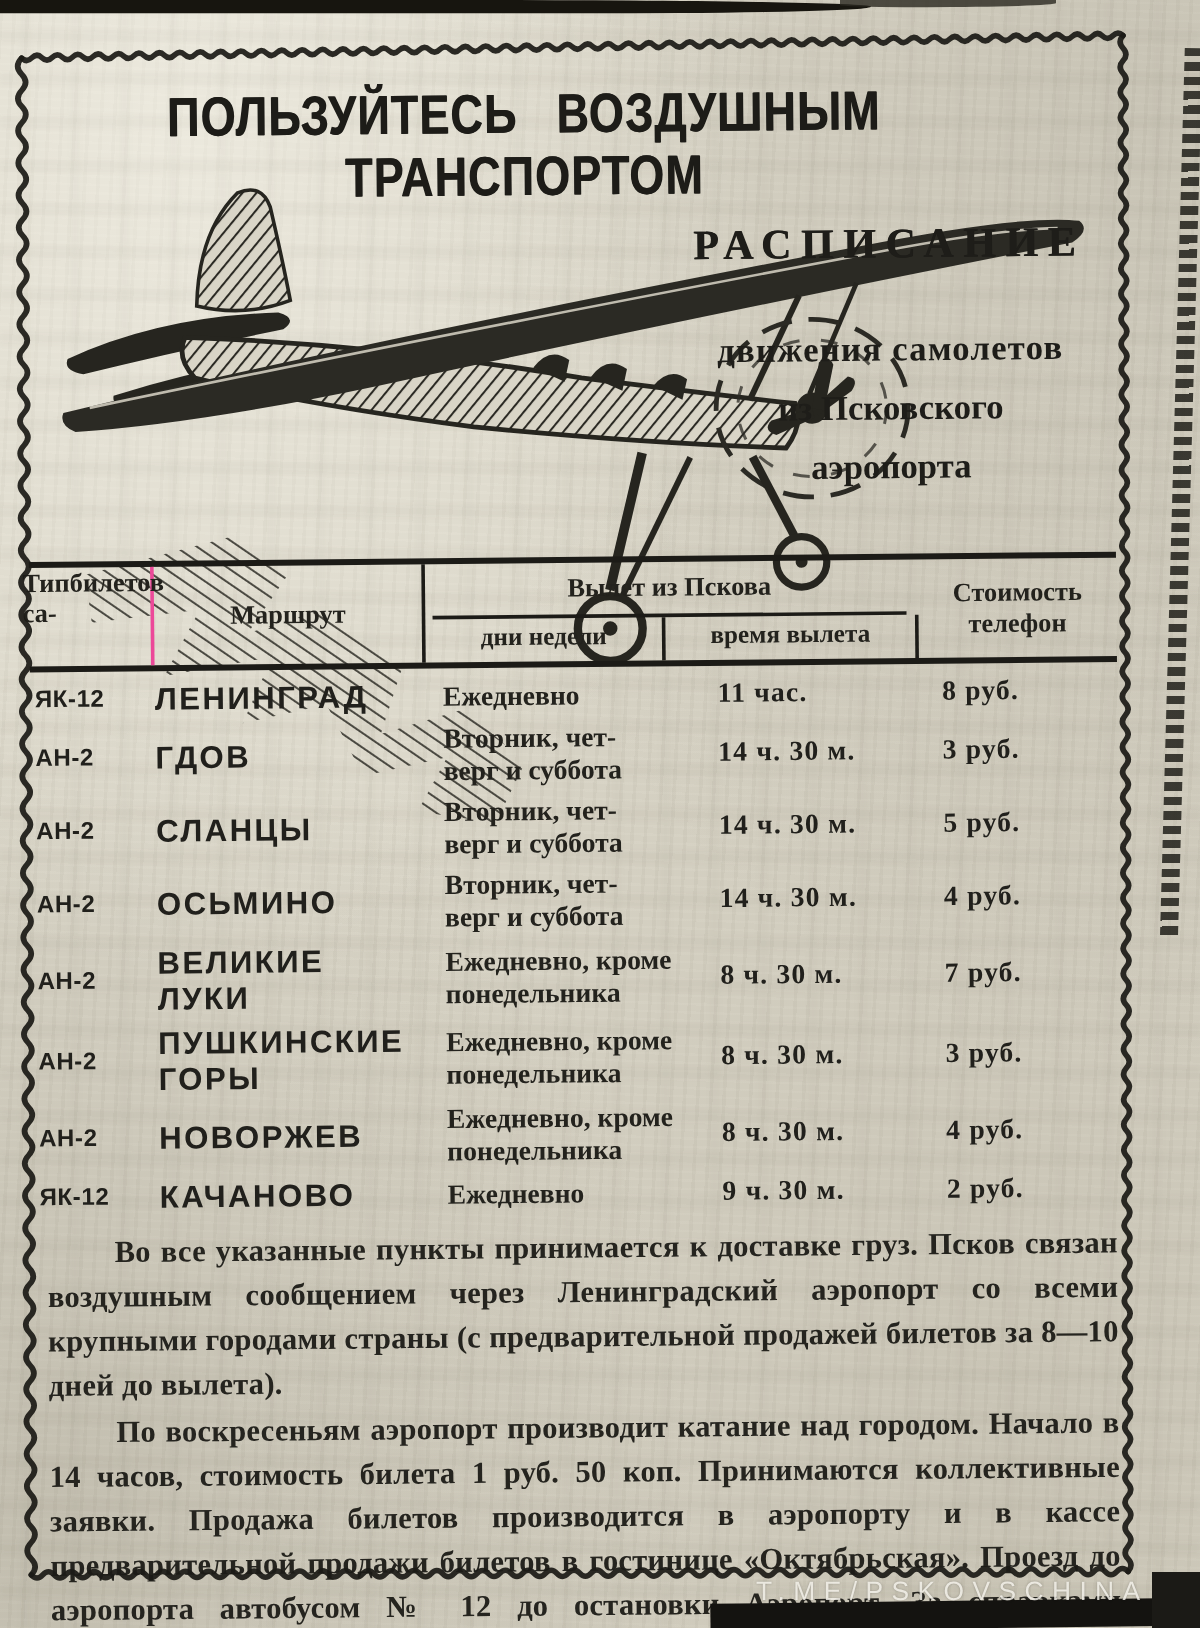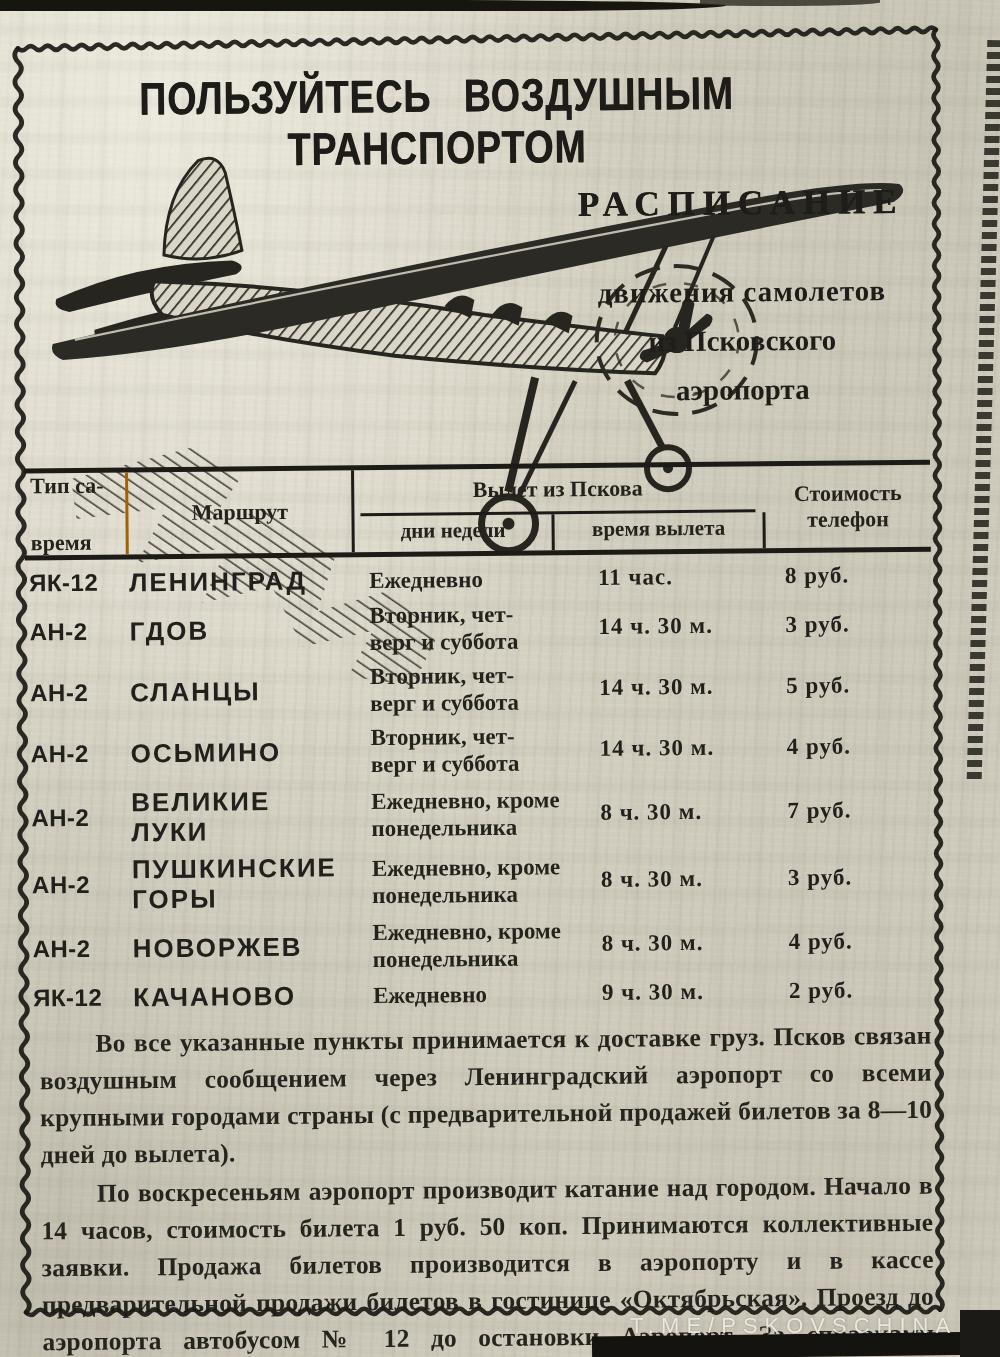--- a/index.html
+++ b/index.html
@@ -82,38 +82,38 @@
   .sched-head .l3 { margin-top:16px; font-size:29px; font-weight:700; }
   .sched-head .l4 { margin-top:16px; font-size:29px; font-weight:700; }
   
   .tbl { position:absolute; left:18px; top:438px; width:906px; font-family:"Liberation Serif", serif; }
   .tbl-header {
     display:grid; grid-template-columns:104px 226px 200px 211px 165px;
     border-top:5px solid #1c1b17; border-bottom:5px solid #1c1b17;
     min-height:92px;
   }
   .hc { font-size:22px; font-weight:700; color:#23221d; }
-  .hc-type { grid-row:1/3; grid-column:1; border-right:3px solid #a16207;
-    display:flex; flex-direction:column; justify-content:space-between; padding-left:6px; line-height:25px; }
+  .hc-type { grid-row:1/3; grid-column:1; border-right:3px solid #ec4899;
+    display:flex; flex-direction:row; justify-content:center; padding-left:6px; line-height:25px; }
   .hc-route { grid-row:1/3; grid-column:2; border-right:3px solid #1c1b17;
     display:flex; align-items:center; justify-content:center; }
   .hc-depart { grid-row:1; grid-column:3/5; text-align:center; padding-top:8px; padding-bottom:6px;
     border-bottom:3px solid #1c1b17; margin:0 10px 0 6px; }
   .hc-days { grid-row:2; grid-column:3; border-right:3px solid #1c1b17;
     display:flex; align-items:flex-end; justify-content:center; padding-bottom:8px; font-size:21px; }
   .hc-time { grid-row:2; grid-column:4; display:flex; align-items:flex-end; justify-content:center;
     padding-bottom:8px; font-size:21px; border-right:3px solid #1c1b17; }
   .hc-price { grid-row:1/3; grid-column:5; display:flex; flex-direction:column;
     justify-content:center; align-items:center; line-height:26px; }
   .tbl-body { display:block; padding-top:8px; }
   .trow {
     display:grid; grid-template-columns:104px 240px 215px 185px 162px;
     align-items:center; margin-bottom:7px;
   }
-  .c-type { font-family:"Liberation Sans", sans-serif; font-weight:800; font-size:24px; letter-spacing:.5px; padding-left:4px; }
+  .c-type { font-family:"Liberation Sans", sans-serif; font-weight:800; font-size:20px; letter-spacing:.5px; padding-left:4px; }
   .c-route { font-family:"Liberation Sans", sans-serif; font-weight:800; font-size:26px; letter-spacing:2px; line-height:30px; white-space:pre-line; }
   .c-days { font-size:23px; font-weight:700; line-height:27px; white-space:pre-line; color:#23221d; }
   .c-time { font-size:23px; font-weight:700; letter-spacing:1px; padding-left:14px; }
   .c-price { font-size:23px; font-weight:700; letter-spacing:1px; padding-left:16px; }
   
   .notes { position:absolute; left:28px; top:995px; width:892px; }
   .notes p {
     font-size:25.5px; font-weight:700; line-height:37px; text-align:justify;
     text-indent:56px; color:#25241f; letter-spacing:.2px;
   }
@@ -192,21 +192,21 @@
     <div class="l1">РАСПИСАНИЕ</div>
     <div class="l2">движения самолетов</div>
     <div class="l3">из Псковского</div>
     <div class="l4">аэропорта</div>
   </div>
 
   <div class="tbl">
     <div class="tbl-header">
       <div class="hc hc-type">
         <span>Тип са-</span>
-        <span>время</span>
+        <span>билетов</span>
       </div>
       <div class="hc hc-route">Маршрут</div>
       <div class="hc hc-depart">Вылет из Пскова</div>
       <div class="hc hc-days">дни недели</div>
       <div class="hc hc-time">время вылета</div>
       <div class="hc hc-price">
         <span>Стоимость</span>
         <span>телефон</span>
       </div>
     </div>

